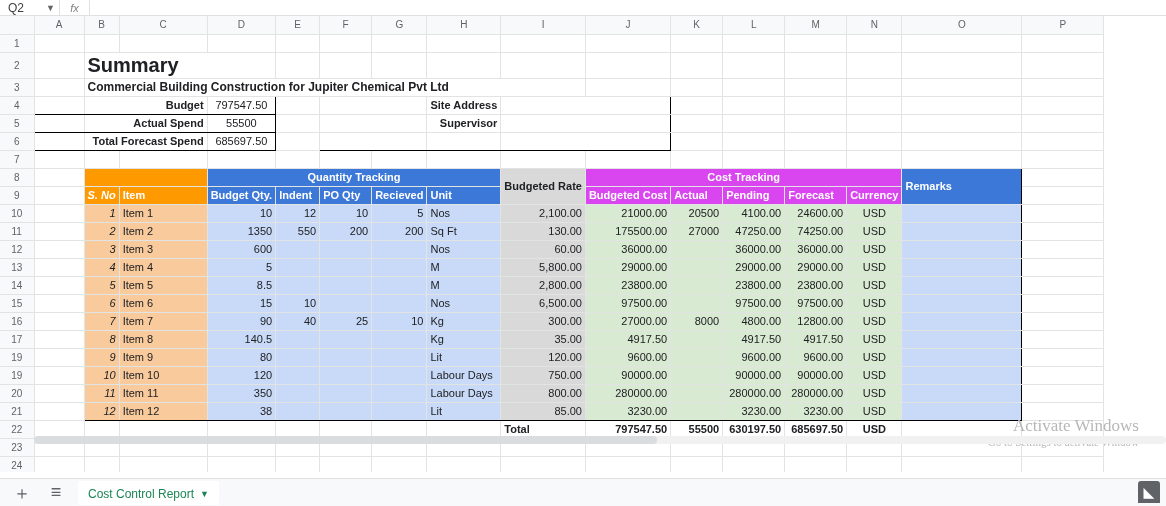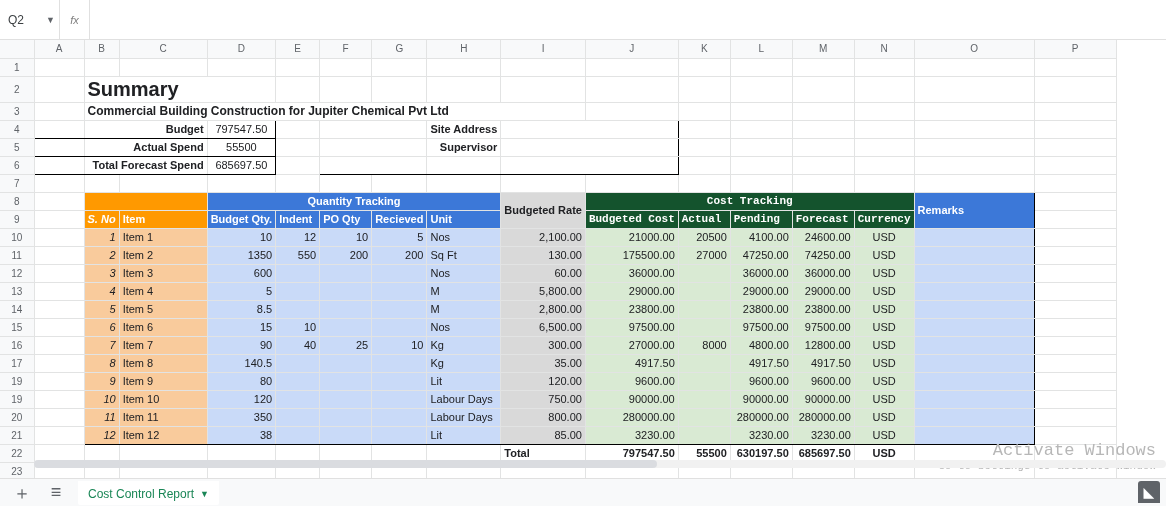--- a/index.html
+++ b/index.html
@@ -13,21 +13,21 @@
     width: 1166px;
     height: 506px;
     position: relative;
   }
   * { box-sizing: border-box; }
 
   
   .fxbar {
     display: flex;
     align-items: flex-start;
-    height: 40px;
+    height: 16px;
     border-bottom: 1px solid #e0e0e0;
     background: #fff;
   }
   .name-box {
     width: 60px;
     height: 100%;
     border-right: 1px solid #e0e0e0;
     display: flex;
     align-items: center;
     justify-content: space-between;
@@ -95,35 +95,35 @@
   .sum-title { font-size: 20px; font-weight: bold; }
   .subtitle  { font-weight: bold; font-size: 12px; }
 
   .bx-t { border-top: 1.5px solid #000 !important; }
   .bx-b { border-bottom: 1.5px solid #000 !important; margin-left: 24px; }
   .bx-l { border-left: 1.5px solid #000 !important; font-style: italic; }
   .bx-r { border-right: 1.5px solid #000 !important; }
 
   .orange { background: #ff9900; color:#fff; font-weight: bold; }
   .blue-h { background: #3c78d8; color:#fff; font-weight: bold; }
-  .green-h{ background: #14532d; color:#fff; font-weight: bold; font-family: Liberation Mono, monospace; }
+  .green-h{ background: #d946ef; color:#fff; font-weight: bold; }
   .peach  { background: #f9cb9c; }
   .lblue  { background: #c9daf8; }
   .grey   { background: #d9d9d9; }
   .lgreen { background: #d9ead3; }
 
   .tot-underline { border-bottom: 2px solid #ff9900 !important; margin-top: 28px; }
 
   .watermark {
     position: absolute;
-    right: 10px;
+    right: 27px;
     bottom: 24px;
     text-align: right;
     color: #b7b7b7;
-    font-family: Liberation Mono, monospace;
+    font-family: Liberation Serif, serif;
     pointer-events: none;
   }
   .watermark .l1 { font-size: 17px; }
   .watermark .l2 { font-size: 11px; }
 
   
   .hscroll-strip {
     position: absolute;
     left: 34px;
     right: 0;

